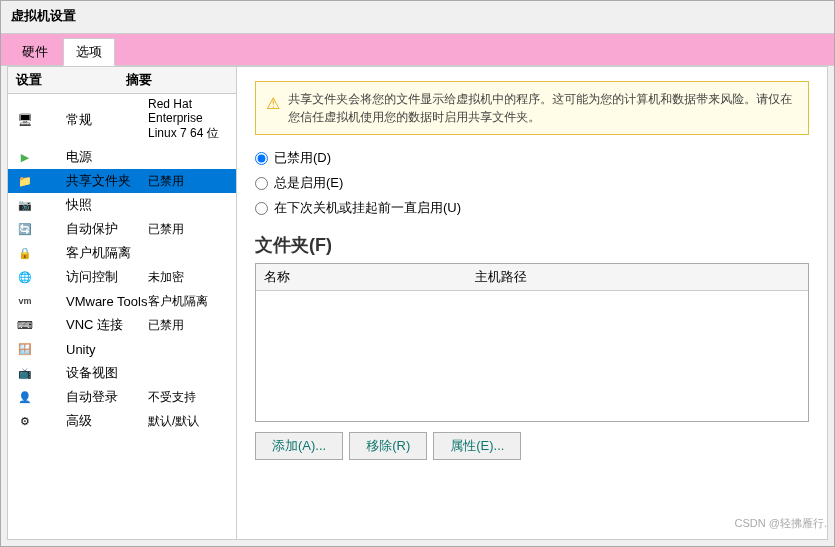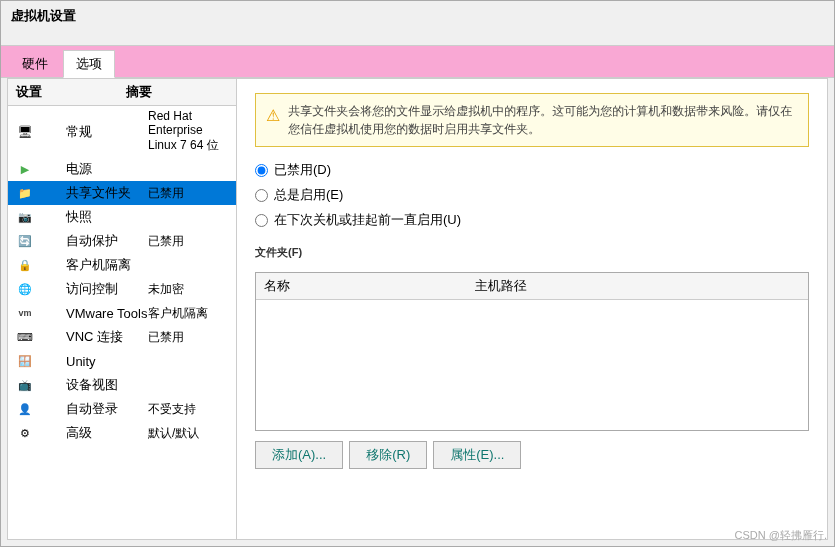--- a/index.html
+++ b/index.html
@@ -14,21 +14,21 @@
     .window {
       width: 835px;
       height: 547px;
       background: #f0f0f0;
       border: 1px solid #aaa;
       display: flex;
       flex-direction: column;
     }
     .title-bar {
       background: #f0f0f0;
-      padding: 6px 10px 20px 10px;
+      padding: 6px 10px 8px 10px;
       font-size: 13px;
       font-weight: bold;
       border-bottom: 1px solid #ccc;
     }
     .tab-bar {
       display: flex;
       padding: 4px 8px 0 8px;
       border-bottom: 1px solid #ccc;
       background: #f9a8d4;
     }
@@ -126,23 +126,23 @@
       display: flex;
       align-items: center;
       margin-bottom: 7px;
       font-size: 13px;
     }
     .radio-item input[type="radio"] {
       margin-right: 6px;
       cursor: pointer;
     }
     .subsection-title {
-      font-size: 11px;
+      font-size: 18px;
       font-weight: bold;
-      margin-bottom: 12px;
+      margin-bottom: 6px;
       color: #333;
     }
     .folder-table-container {
       border: 1px solid #aaa;
       margin-bottom: 10px;
     }
     .folder-table {
       width: 100%;
       border-collapse: collapse;
     }
@@ -179,21 +179,21 @@
     .icon-isolation::before { content: "🔒"; font-size: 11px; }
     .icon-access::before { content: "🌐"; font-size: 11px; }
     .icon-vmtools::before { content: "vm"; font-size: 9px; font-weight: bold; color: #444; }
     .icon-vnc::before { content: "⌨"; font-size: 11px; }
     .icon-unity::before { content: "🪟"; font-size: 11px; }
     .icon-device::before { content: "📺"; font-size: 11px; }
     .icon-autologin::before { content: "👤"; font-size: 11px; }
     .icon-advanced::before { content: "⚙"; font-size: 11px; }
     .watermark {
       position: fixed;
-      bottom: 4px;
+      bottom: 16px;
       right: 8px;
       font-size: 11px;
       color: #aaa;
     }
   </style>
 </head>
 <body>
 
 <div class="window">
   <div class="title-bar">

